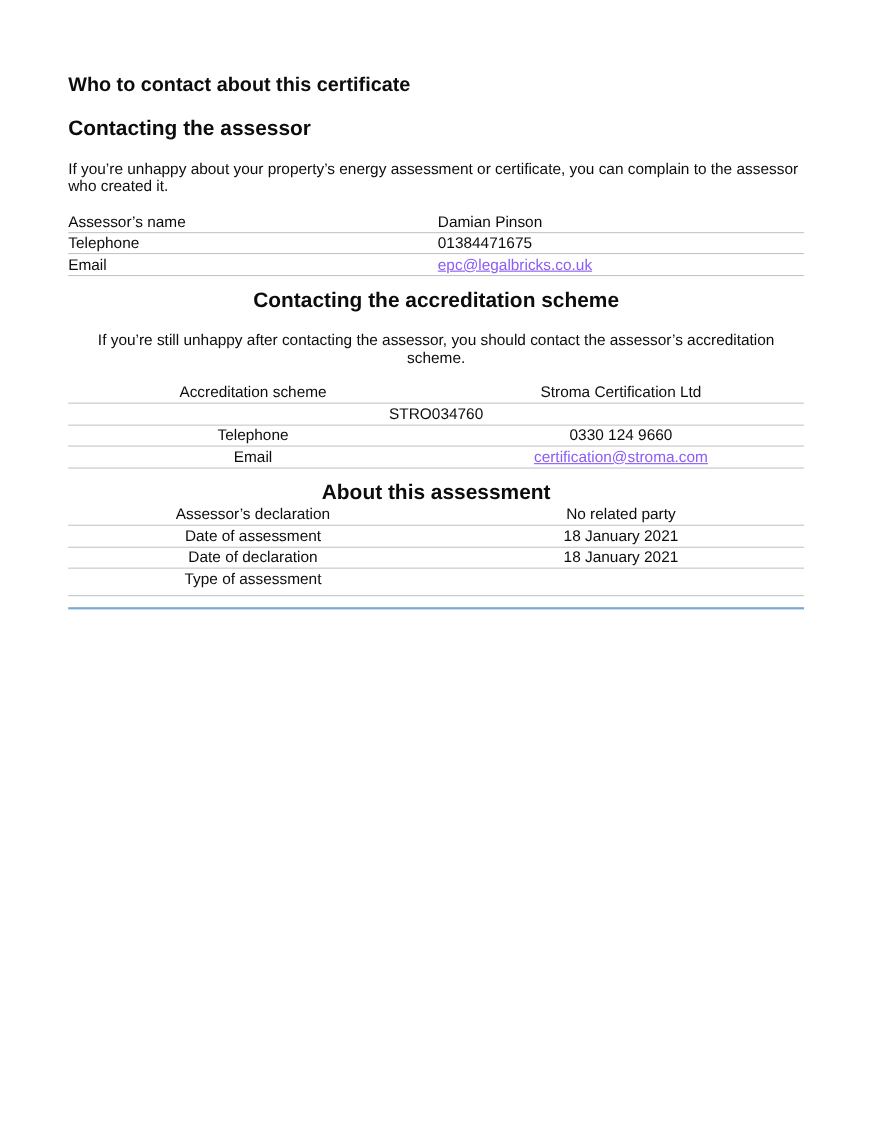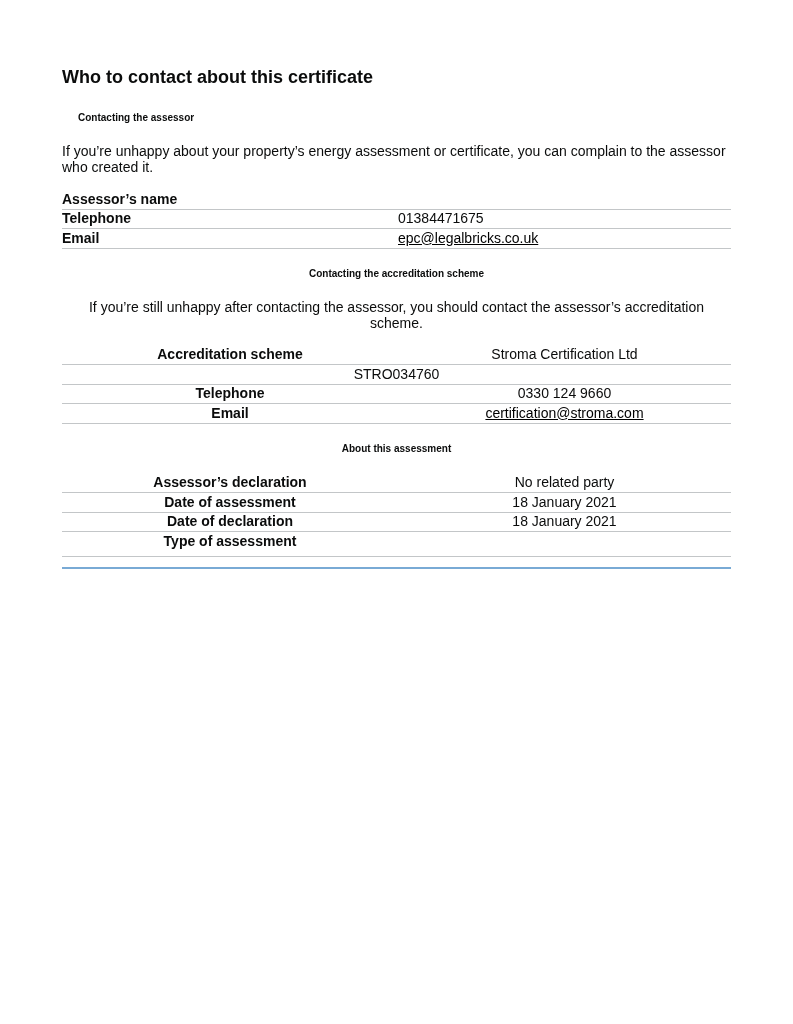--- a/index.html
+++ b/index.html
@@ -23,29 +23,29 @@
     width: 669px;
     padding-top: 67px;
   }
   .page-title {
     font-size: 18px;
     font-weight: 700;
     line-height: 21px;
     margin: 0 0 21px 0;
   }
   .section-heading {
-    font-size: 10px;
+    font-size: 19px;
     font-weight: 700;
     line-height: 18px;
-    margin: 16px;
+    margin: 0;
   }
   .section-description {
     font-size: 14px;
     line-height: 16px;
-    margin: 1px 0 0 0;
+    margin: 18px 0 0 0;
   }
   .section { margin-top: 0; }
   .section + .section { margin-top: 14px; text-align: center; }
   .section.tight-table .summary-table { margin-top: 1px; }
   .summary-table {
     margin-top: 15px;
     width: 100%;
   }
   .summary-row {
     display: flex;
@@ -54,27 +54,26 @@
     border-bottom: 1px solid #c3c6c8;
     font-size: 14px;
     line-height: 15.5px;
   }
   .summary-row.tall {
     padding-bottom: 7px;
   }
   .row-label {
     width: 336px;
     flex: 0 0 336px;
-    font-weight: bold;
   }
   .row-value {
     flex: 1;
   }
   a.value-link {
-    color: #000000;
+    color: #8b5cf6;
     text-decoration: underline;
     cursor: pointer;
   }
   .section-divider {
     margin-top: 10px;
     border: none;
     border-top: 2px solid #79aad5;
     height: 0;
     width: 100%;
   }
@@ -86,20 +85,21 @@
   <div class="content">
 
     <h1 class="page-title">Who to contact about this certificate</h1>
 
     <div class="section">
       <h2 class="section-heading">Contacting the assessor</h2>
       <p class="section-description">If you’re unhappy about your property’s energy assessment or certificate, you can complain to the assessor who created it.</p>
       <div class="summary-table">
         <div class="summary-row">
           <span class="row-label">Assessor’s name</span>
+          <span class="row-value">Damian Pinson</span>
         </div>
         <div class="summary-row">
           <span class="row-label">Telephone</span>
           <span class="row-value">01384471675</span>
         </div>
         <div class="summary-row">
           <span class="row-label">Email</span>
           <span class="row-value"><a class="value-link" href="#">epc@legalbricks.co.uk</a></span>
         </div>
       </div>

